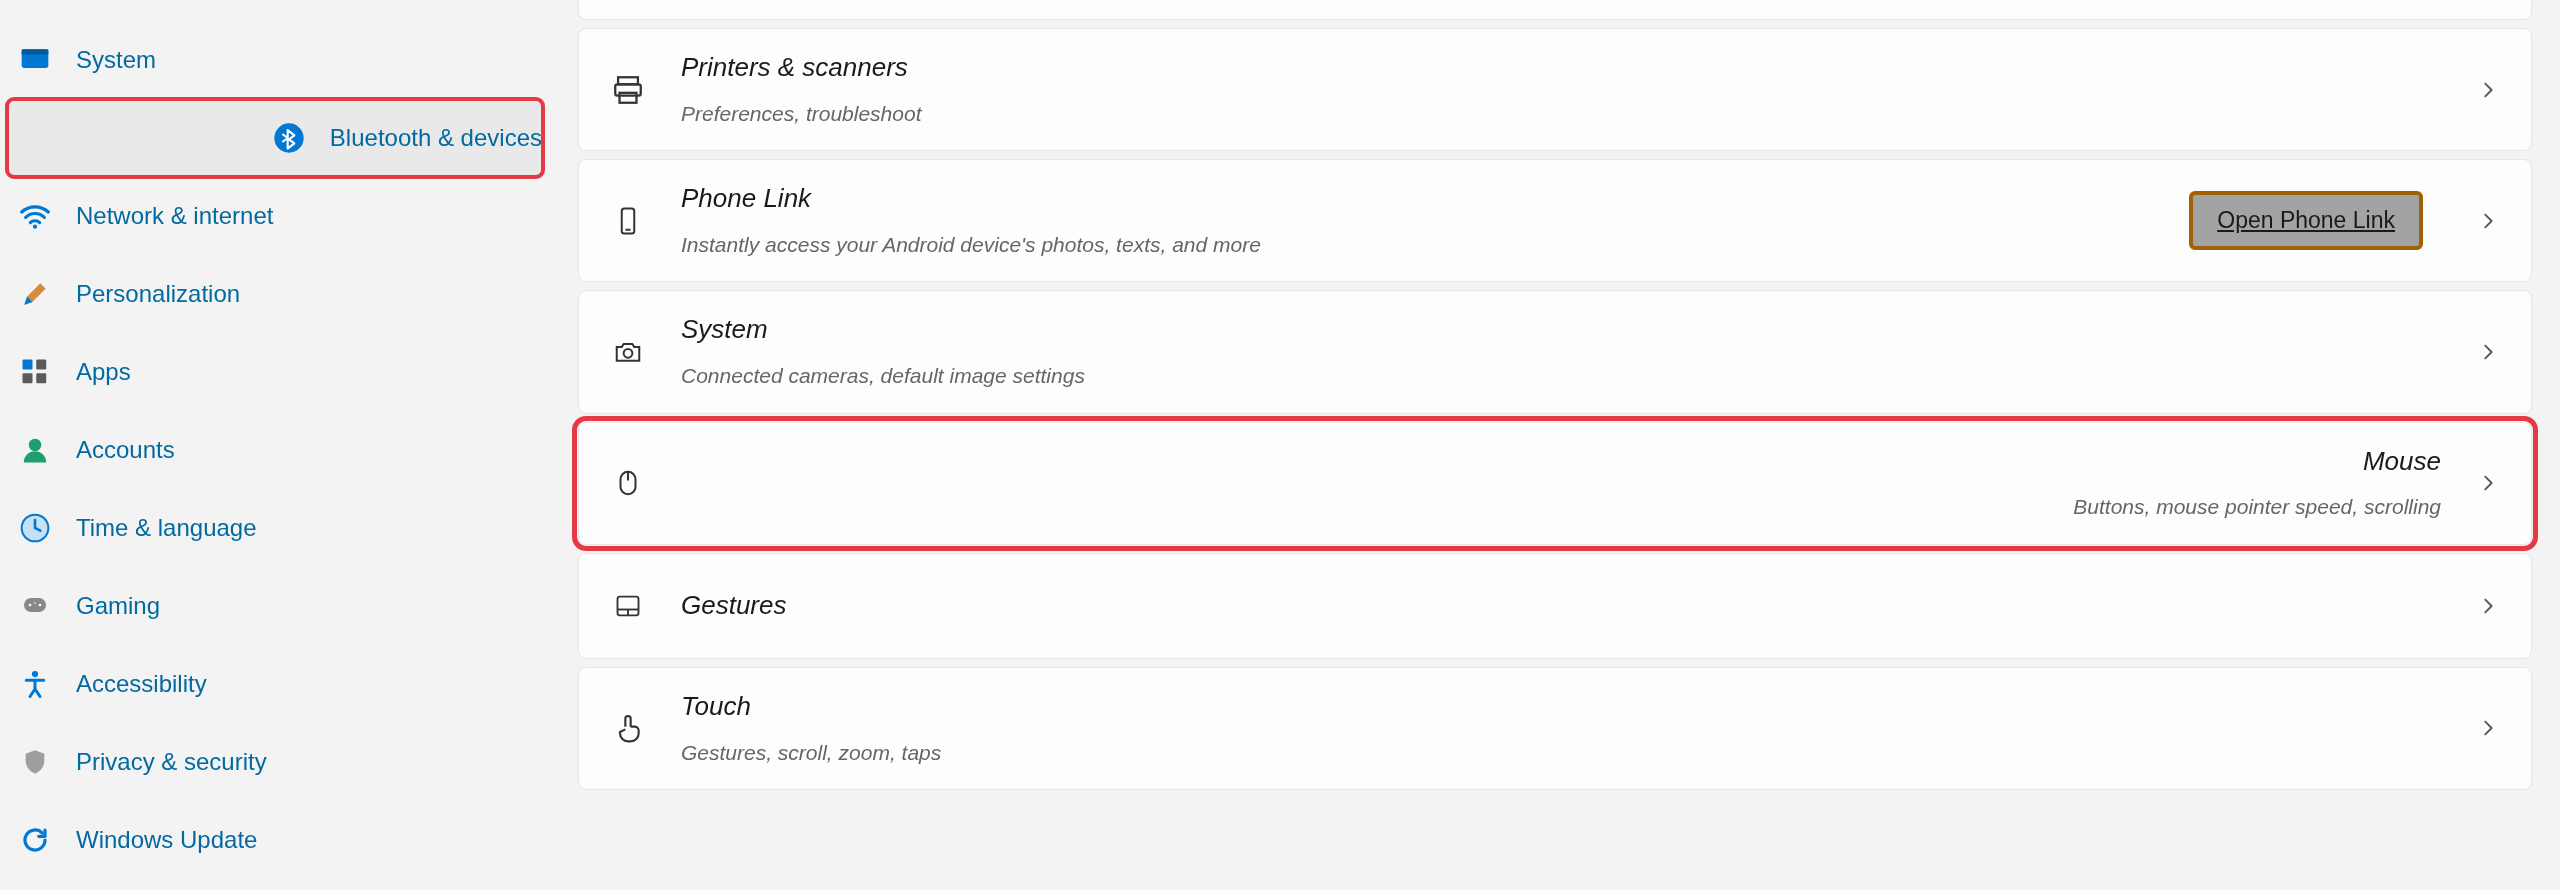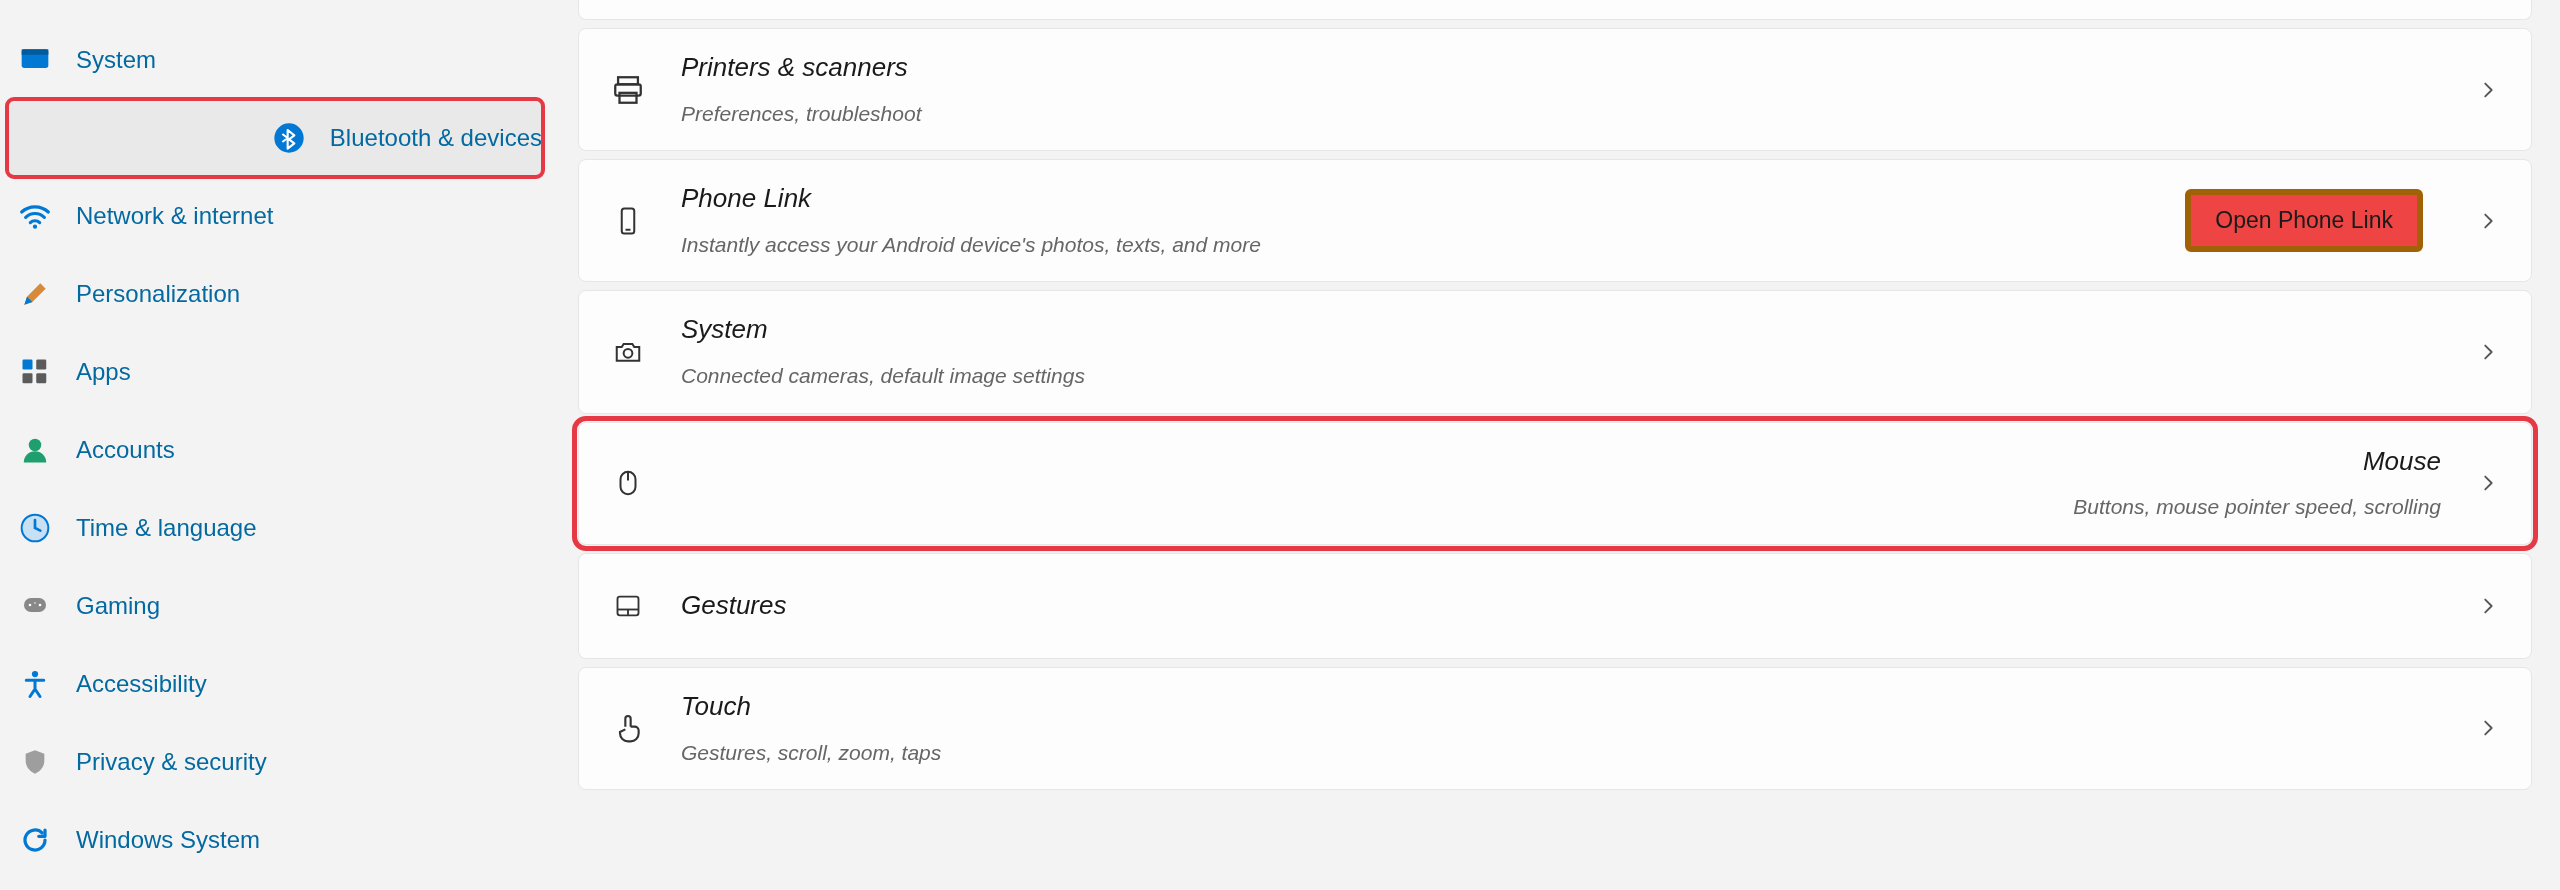--- a/index.html
+++ b/index.html
@@ -80,27 +80,28 @@
     color: #666;
     line-height: 1.4;
     margin-top: 14px;
   }
   .card .chev {
     width: 22px;
     height: 22px;
     color: #555;
   }
   .card .btn {
-    background: #ef4444;
-    border: 6px solid #a16207;
+    background: #a3a3a3;
+    border: 4px solid #a16207;
     border-radius: 6px;
     padding: 12px 24px;
     font-size: 23px;
     color: #1a1a1a;
     margin-right: 18px;
+    text-decoration: underline;
   }
   .card.highlighted {
     outline: 5px solid #e63946;
     outline-offset: 1px;
     text-align: right;
   }
   .card.top-stub {
     height: 20px;
     min-height: 0;
     padding: 0 32px;
@@ -221,21 +222,21 @@
     <span>Privacy &amp; security</span>
   </div>
 
   <div class="sb-item">
     <span class="ico">
       <svg viewBox="0 0 24 24" width="30" height="30">
           <path d="M20 12a8 8 0 1 1-2.34-5.66" stroke="#0078d4" stroke-width="2.6" fill="none" stroke-linecap="round"></path>
           <path d="M20 4v5h-5" stroke="#0078d4" stroke-width="2.6" fill="none" stroke-linecap="round" stroke-linejoin="round"></path>
         </svg>
     </span>
-    <span>Windows System</span>
+    <span>Windows Update</span>
   </div>
 
 </div>
 
 <div class="main">
 
   <div class="card top-stub"></div>
 
   <div class="card">
     <span class="c-ico">

